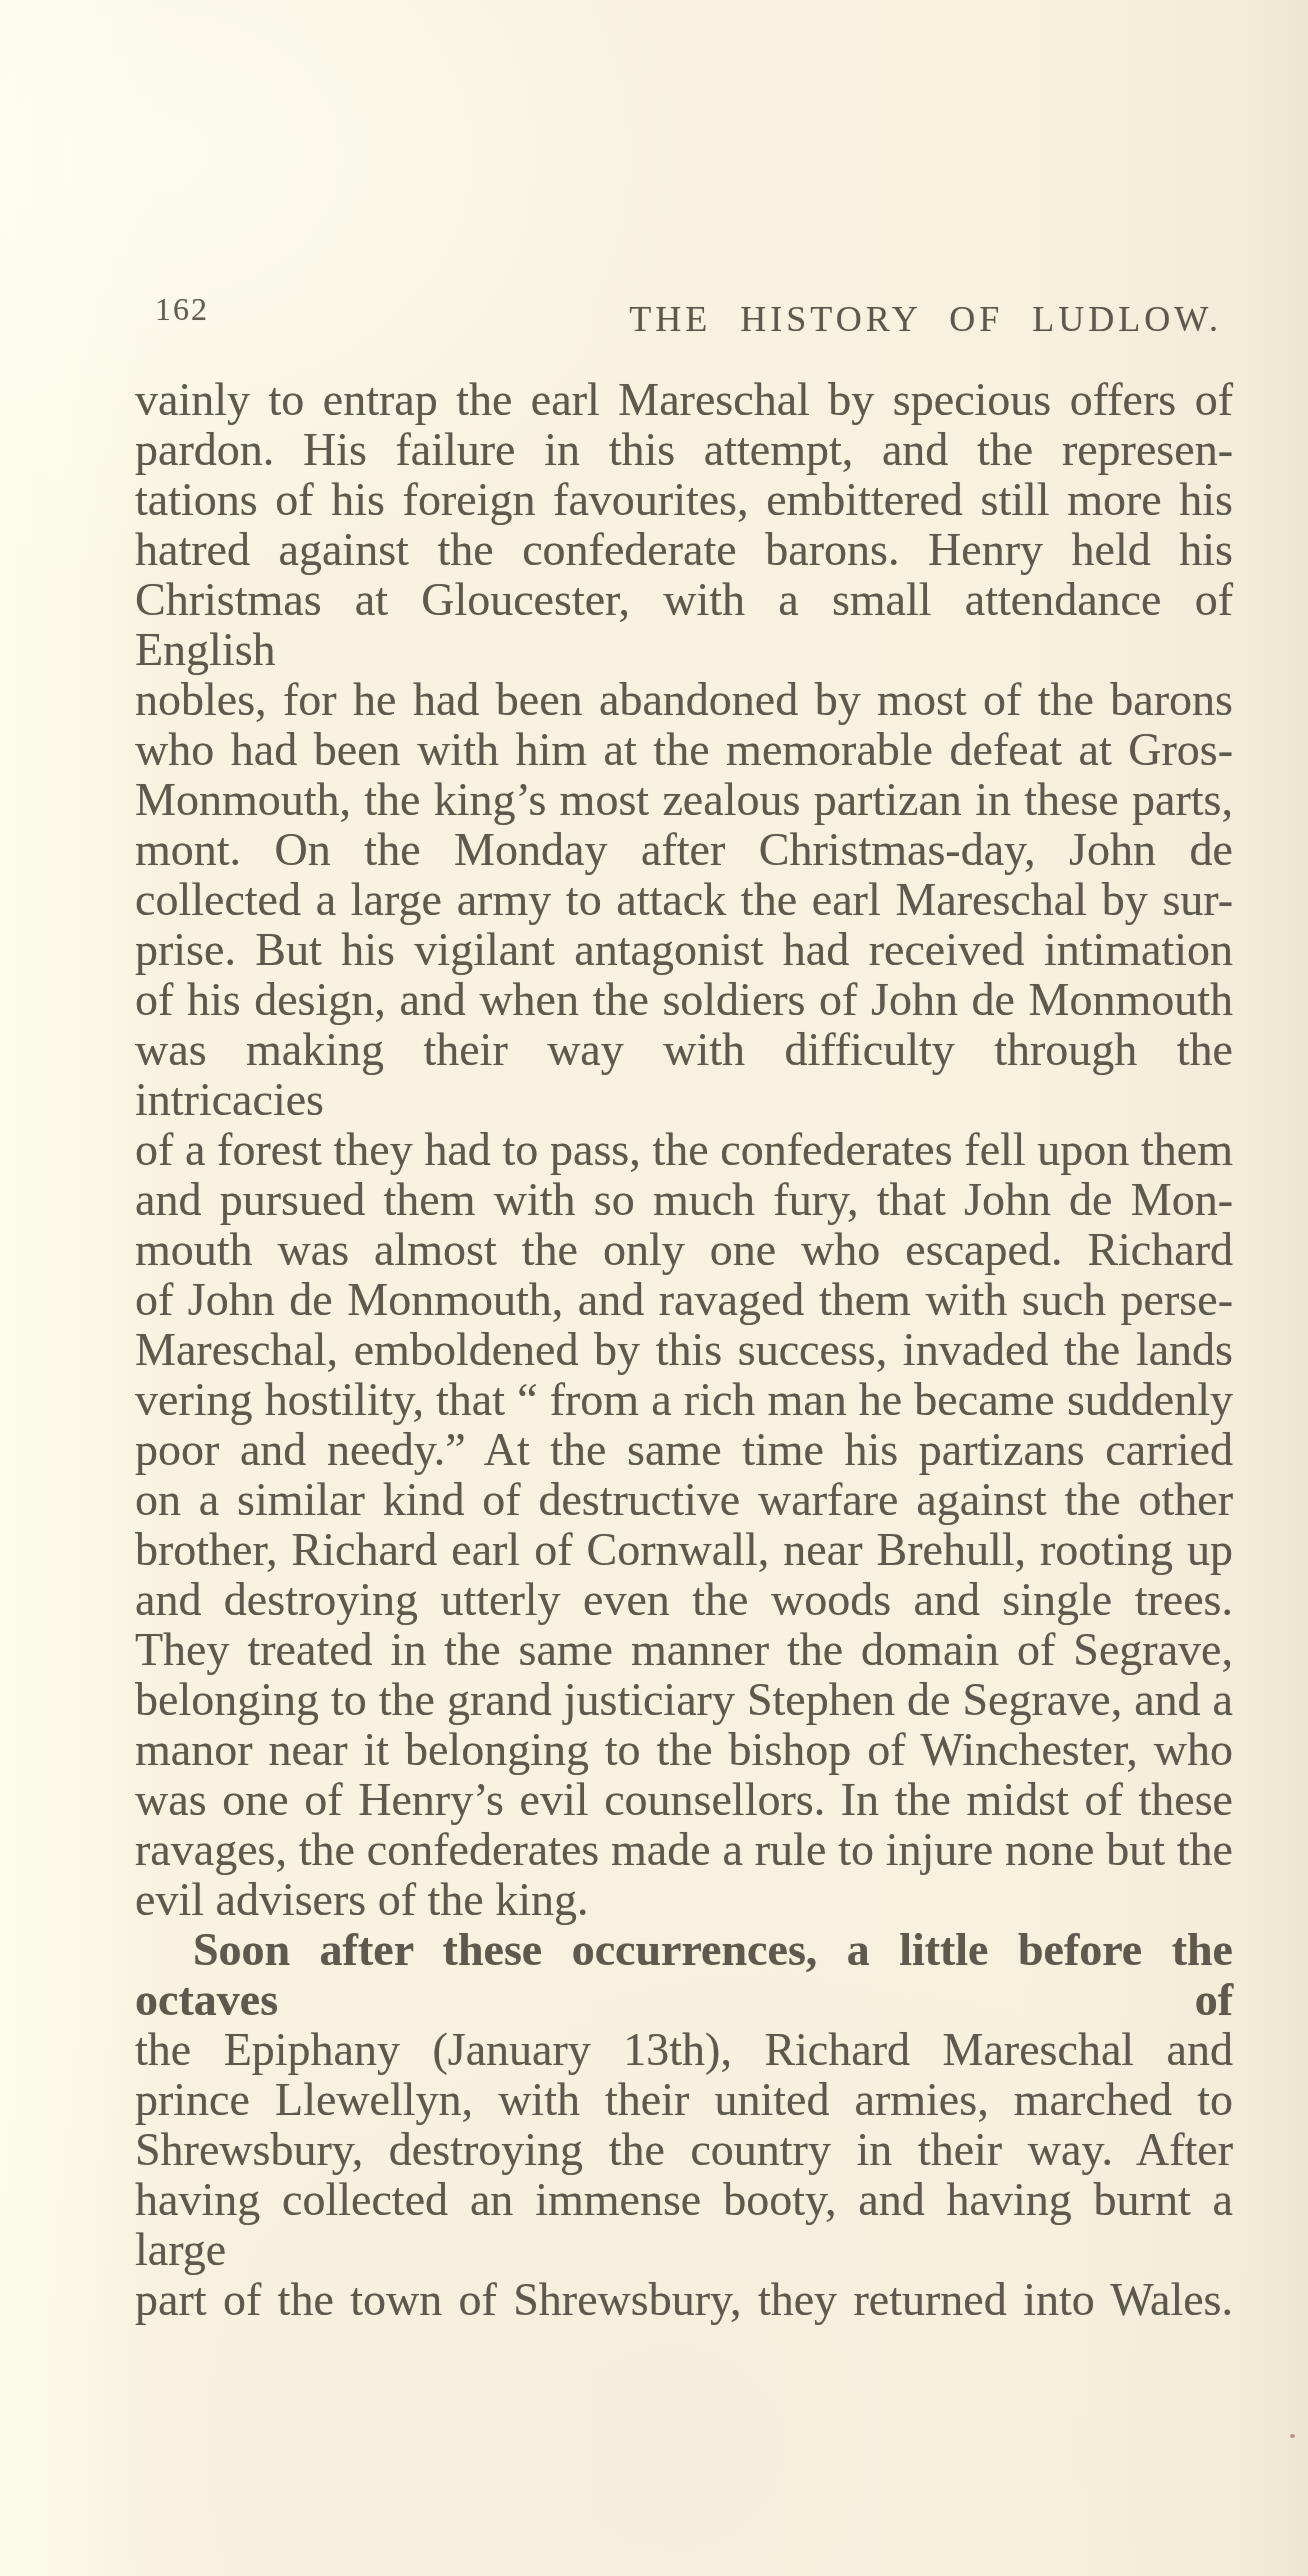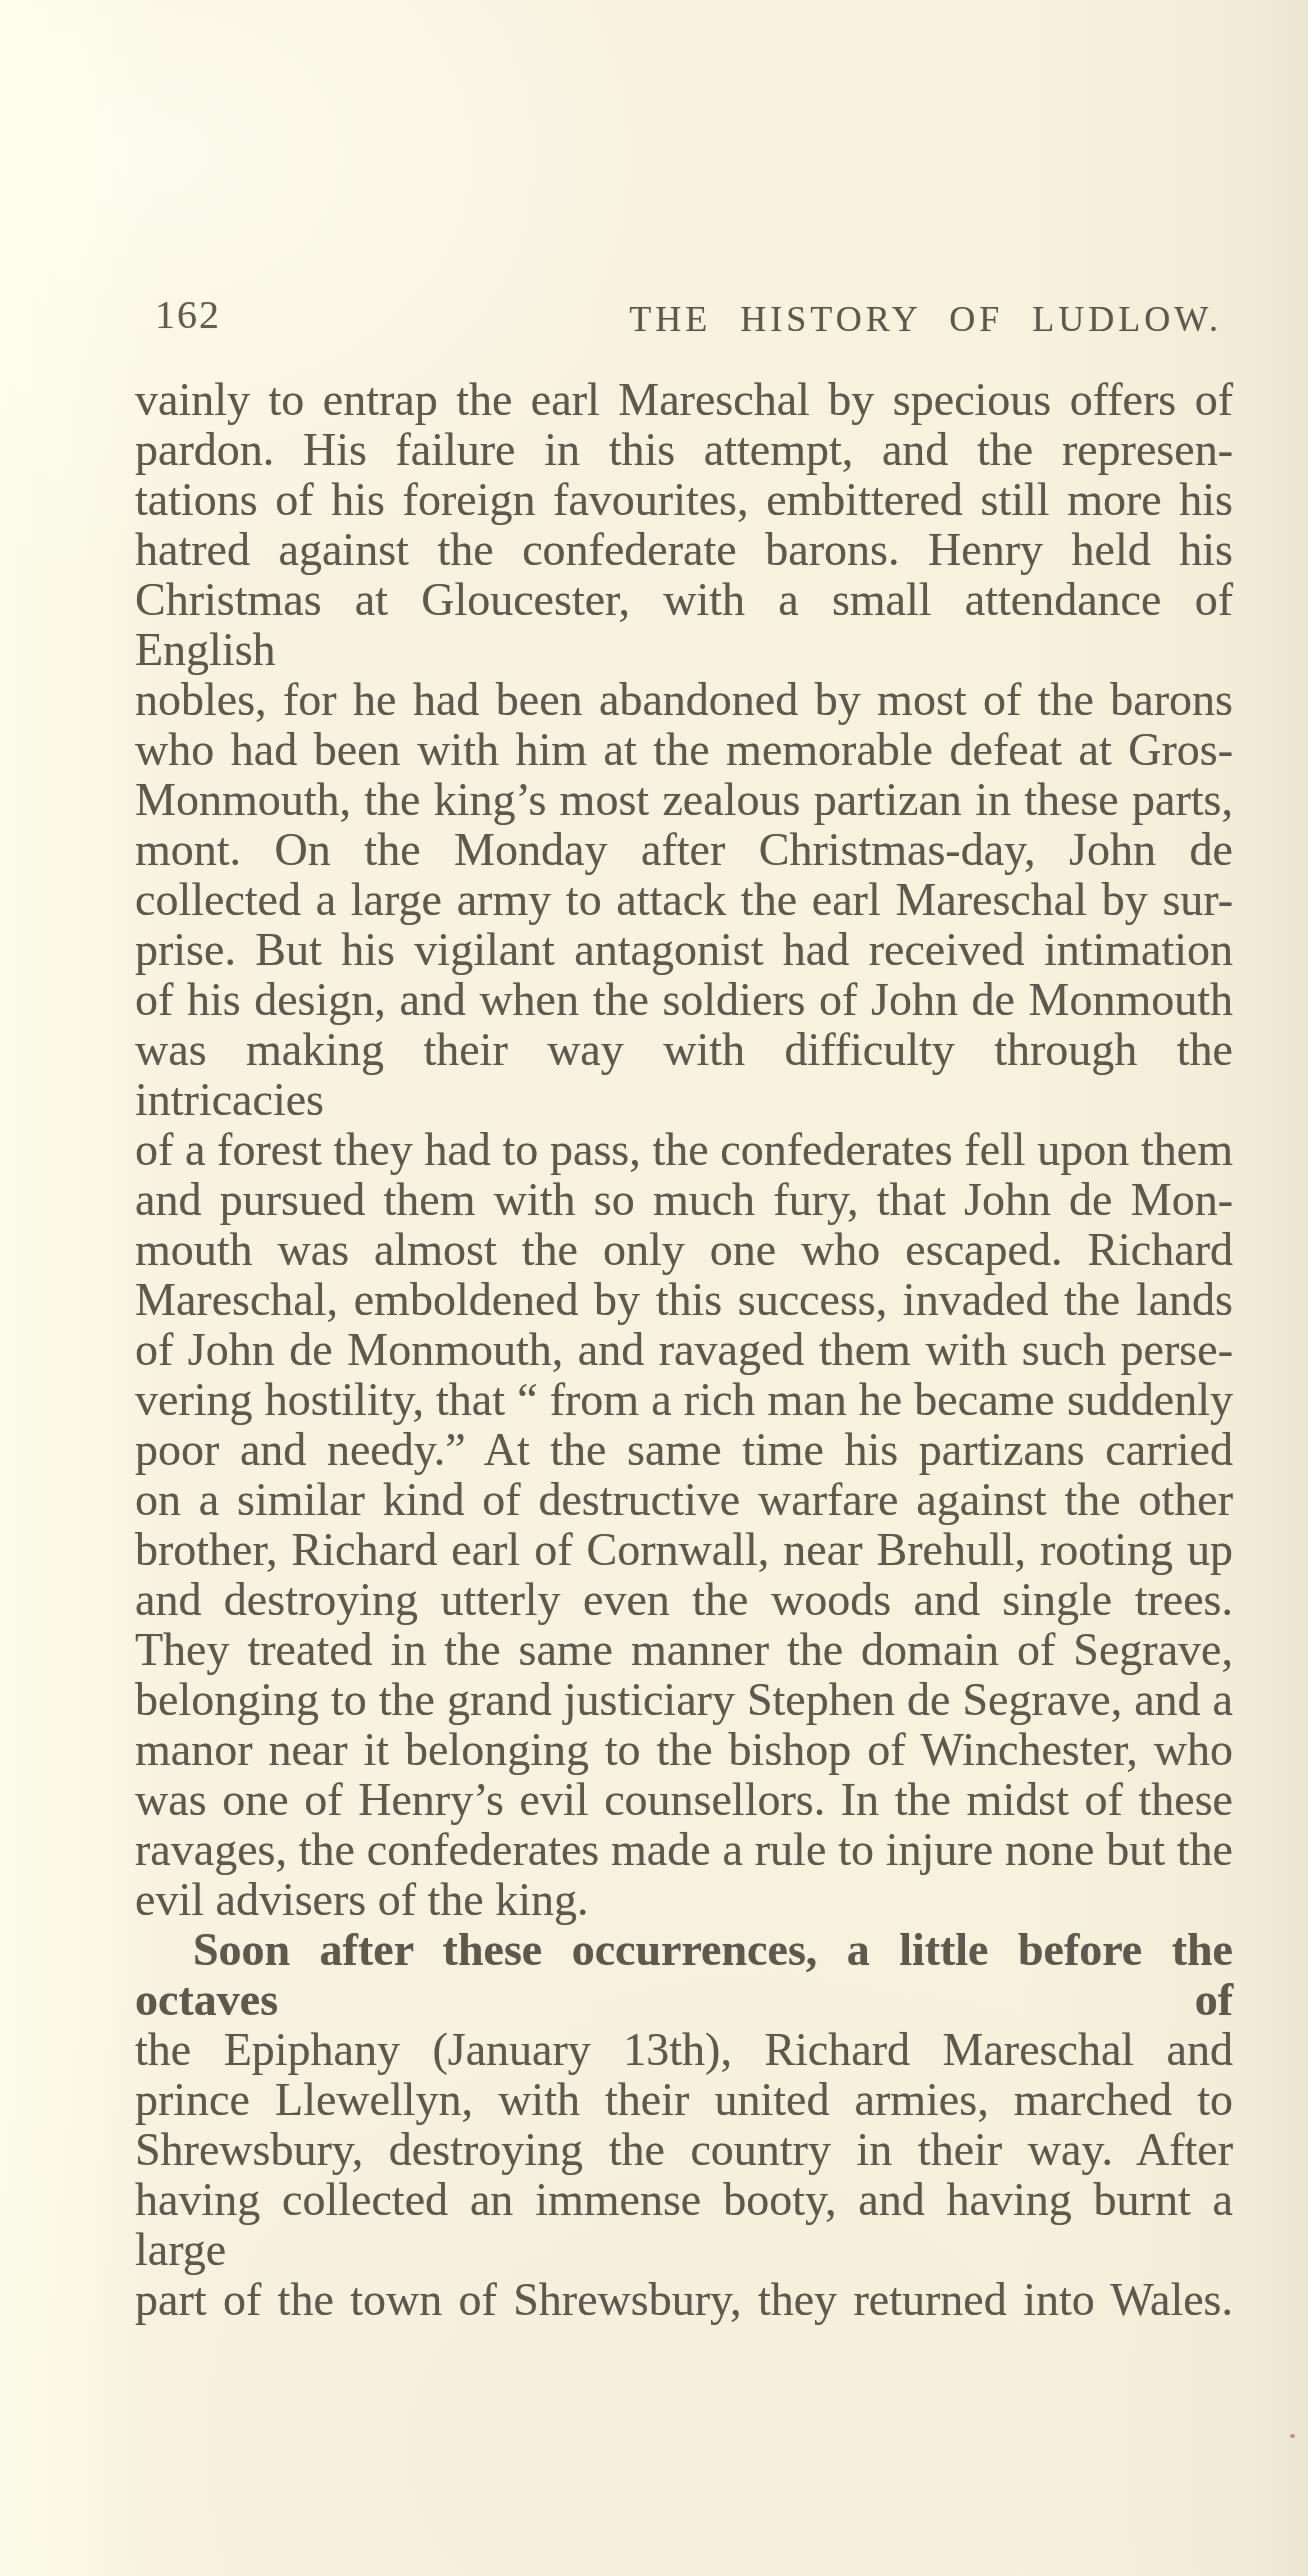--- a/index.html
+++ b/index.html
@@ -18,21 +18,21 @@
     inset: 0;
     background:
       radial-gradient(ellipse 897px 698px at 12% 6%, rgba(255,254,242,0.75), rgba(255,254,242,0) 62%),
       radial-gradient(ellipse 1096px 897px at 50% 95%, rgba(238,231,213,0.35), rgba(238,231,213,0) 70%),
       linear-gradient(90deg, #fdfbe9 0%, #fcfae7 5%, #f8f3e1 12%, #f7f2de 78%, #f2ecd9 95%, #ece5d1 100%);
   }
   .page-number {
     position: absolute;
     left: 155px;
     top: 291px;
-    font-size: 40px;
+    font-size: 32px;
     letter-spacing: 2px;
     color: #615e50;
     text-shadow: 0 0 1px rgba(97,94,80,0.35);
   }
   .running-title {
     position: absolute;
     left: 124px;
     top: 298px;
     width: 1098px;
     text-align: right;
@@ -94,22 +94,22 @@
     <div class="line">who had been with him at the memorable defeat at Gros-</div>
     <div class="line">Monmouth, the king’s most zealous partizan in these parts,</div>
     <div class="line">mont.  On the Monday after Christmas-day, John de</div>
     <div class="line">collected a large army to attack the earl Mareschal by sur-</div>
     <div class="line">prise.  But his vigilant antagonist had received intimation</div>
     <div class="line">of his design, and when the soldiers of John de Monmouth</div>
     <div class="line">was making their way with difficulty through the intricacies</div>
     <div class="line">of a forest they had to pass, the confederates fell upon them</div>
     <div class="line">and pursued them with so much fury, that John de Mon-</div>
     <div class="line">mouth was almost the only one who escaped.  Richard</div>
+    <div class="line">of John de Monmouth, and ravaged them with such perse-</div>
     <div class="line">Mareschal, emboldened by this success, invaded the lands</div>
-    <div class="line">of John de Monmouth, and ravaged them with such perse-</div>
     <div class="line">vering hostility, that “ from a rich man he became suddenly</div>
     <div class="line">poor and needy.”  At the same time his partizans carried</div>
     <div class="line">on a similar kind of destructive warfare against the other</div>
     <div class="line">brother, Richard earl of Cornwall, near Brehull, rooting up</div>
     <div class="line">and destroying utterly even the woods and single trees.</div>
     <div class="line">They treated in the same manner the domain of Segrave,</div>
     <div class="line">belonging to the grand justiciary Stephen de Segrave, and a</div>
     <div class="line">manor near it belonging to the bishop of Winchester, who</div>
     <div class="line">was one of Henry’s evil counsellors.  In the midst of these</div>
     <div class="line">ravages, the confederates made a rule to injure none but the</div>

